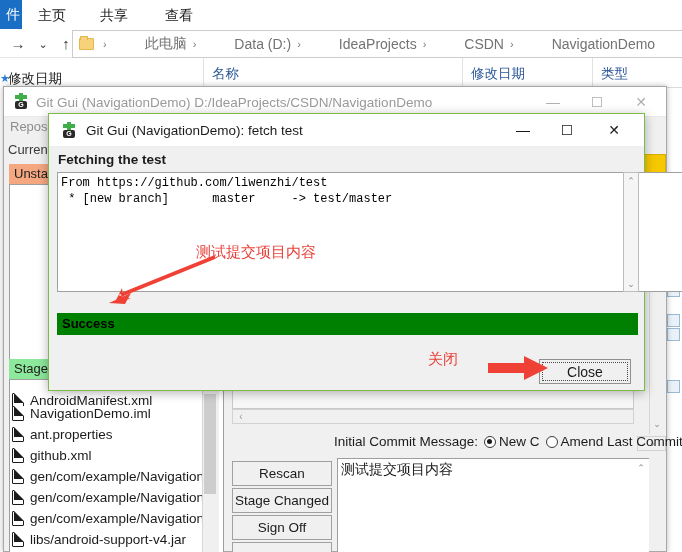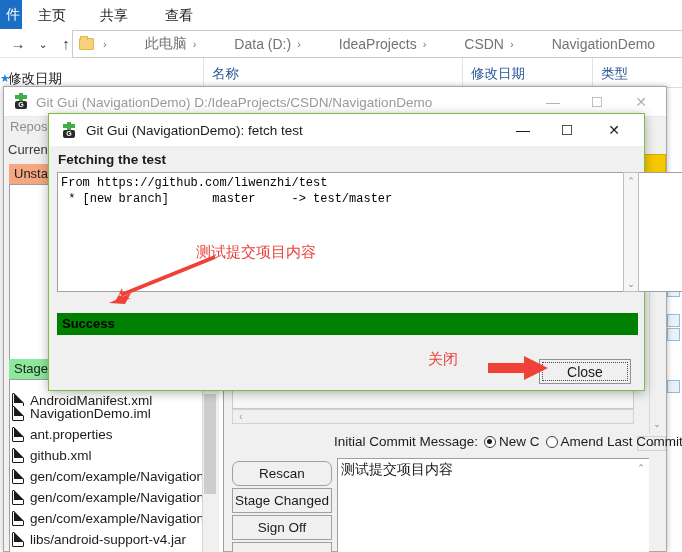--- a/index.html
+++ b/index.html
@@ -386,21 +386,21 @@
     <div class="hscroll" style="left:633px;top:349px;width:29px;">
       <span class="ar" style="left:8px;">›</span>
     </div>
 
     <div class="yellowbox" style="left:636px;top:67px;width:26px;height:25px;"></div>
 
     <div class="commit-label" style="left:330px;top:347px;">
       <span>Initial Commit Message:</span><span class="radio on"></span><span>New C</span><span class="radio"></span><span>Amend Last Commit</span>
     </div>
 
-    <div class="tkbtn" style="left:228px;top:374px;width:100px;height:25px;border-radius:7px;">Rescan</div>
+    <div class="tkbtn" style="left:228px;top:374px;width:100px;height:25px;">Rescan</div>
     <div class="tkbtn" style="left:228px;top:401px;width:100px;height:25px;">Stage Changed</div>
     <div class="tkbtn" style="left:228px;top:428px;width:100px;height:25px;">Sign Off</div>
     <div class="tkbtn" style="left:228px;top:455px;width:100px;height:25px;"></div>
 
     <div class="msgbox" style="left:333px;top:371px;width:312px;height:95px;">
       <span>测试提交项目内容</span>
     </div>
     <div class="vscroll" style="left:630px;top:372px;width:15px;height:93px;background:#ffffff;border:none;">
       <span class="ar" style="top:2px;">⌃</span>
     </div>

